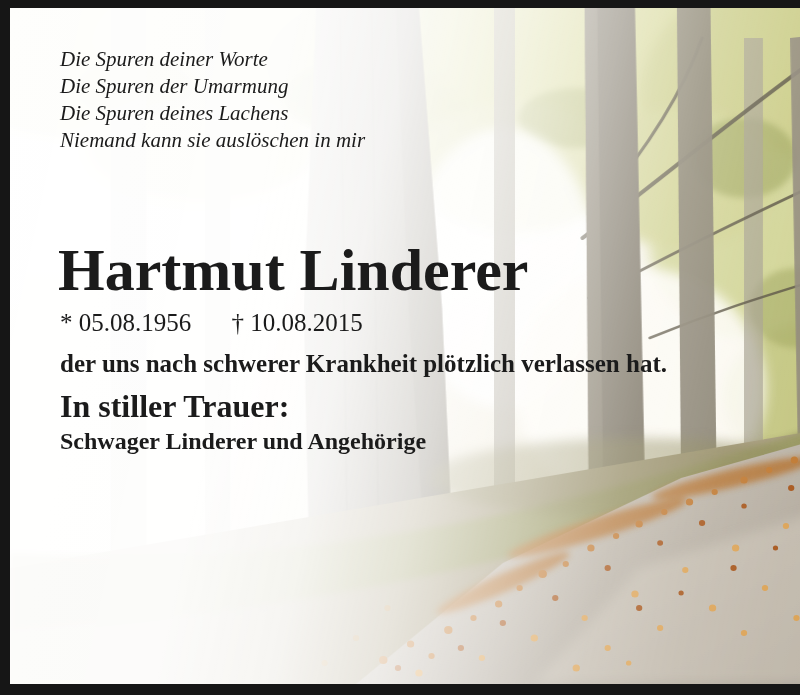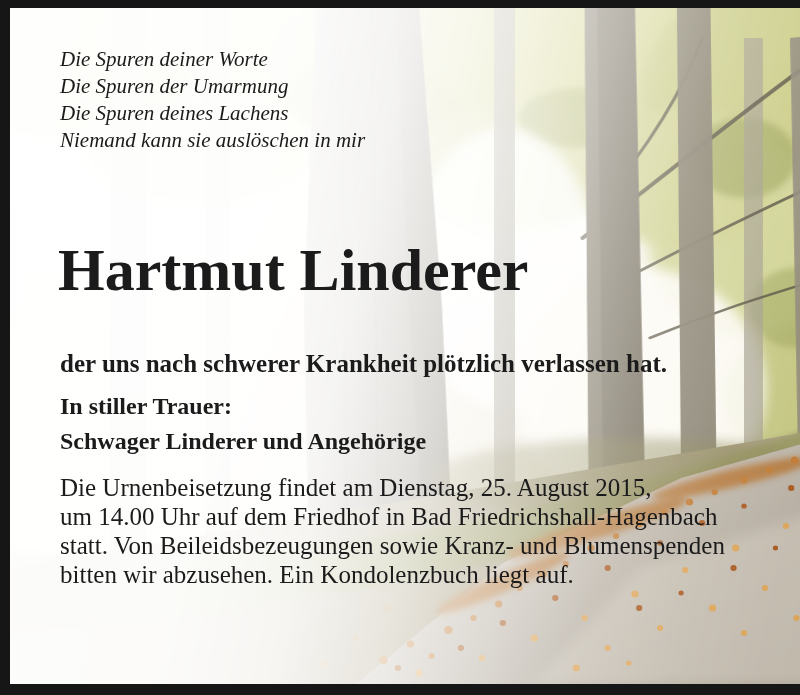--- a/index.html
+++ b/index.html
@@ -47,21 +47,21 @@
     position:absolute;left:50px;top:302px;
     font-size:25px;line-height:25px;
   }
   .dates .death{margin-left:34px;}
   .farewell{
     position:absolute;left:50px;top:341px;
     font-size:25px;line-height:29px;font-weight:bold;
   }
   .mourning-label{
     position:absolute;left:50px;top:385px;
-    font-size:24px;line-height:26px;font-weight:bold;
+    font-size:32px;line-height:26px;font-weight:bold;
   }
   .mourners{
     position:absolute;left:50px;top:420px;
     font-size:24px;line-height:26px;font-weight:bold;
   }
   .funeral{
     position:absolute;left:50px;top:465px;
     font-size:25px;line-height:29px;
   }
   .place-date{
@@ -231,28 +231,28 @@
 
     <div class="content">
       <div class="poem ml">Die Spuren deiner Worte
 Die Spuren der Umarmung
 Die Spuren deines Lachens
 Niemand kann sie auslöschen in mir</div>
 
 
       <h1 class="name">Hartmut Linderer</h1>
 
+      <div class="dates">
+        <span><span>*</span> <span>05.08.1956</span></span>
+        <span class="death"><span>†</span> <span>10.08.2015</span></span>
+      </div>
 
       <div class="farewell">der uns nach schwerer Krankheit plötzlich verlassen hat.</div>
 
       <div class="mourning-label">In stiller Trauer:</div>
 
       <div class="mourners">Schwager Linderer und Angehörige</div>
 
-      <div class="funeral ml">Die Urnenbeisetzung findet am Dienstag, 25. August 2015,
-um 14.00 Uhr auf dem Friedhof in Bad Friedrichshall-Hagenbach
-statt. Von Beileidsbezeugungen sowie Kranz- und Blumenspenden
-bitten wir abzusehen. Ein Kondolenzbuch liegt auf.</div>
 
     </div>
 
   </div>
 </div>
 
 </body></html>

